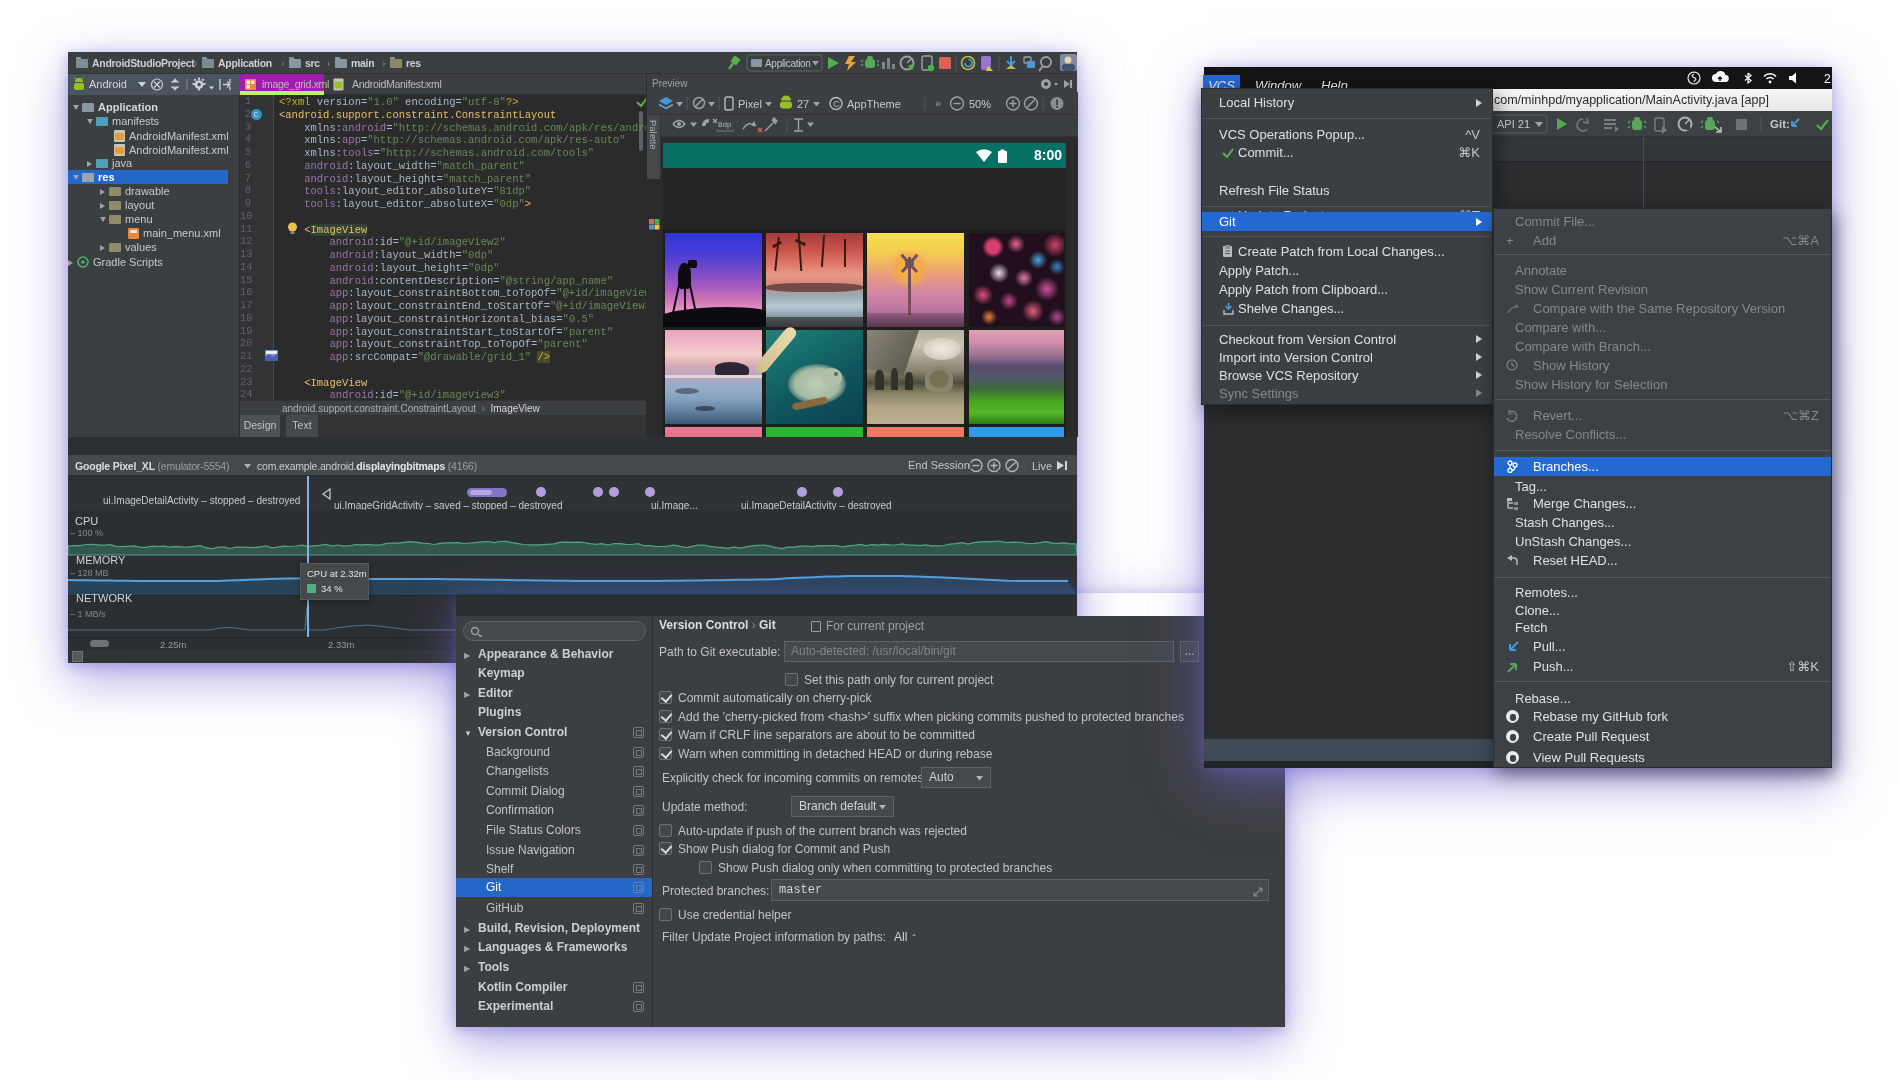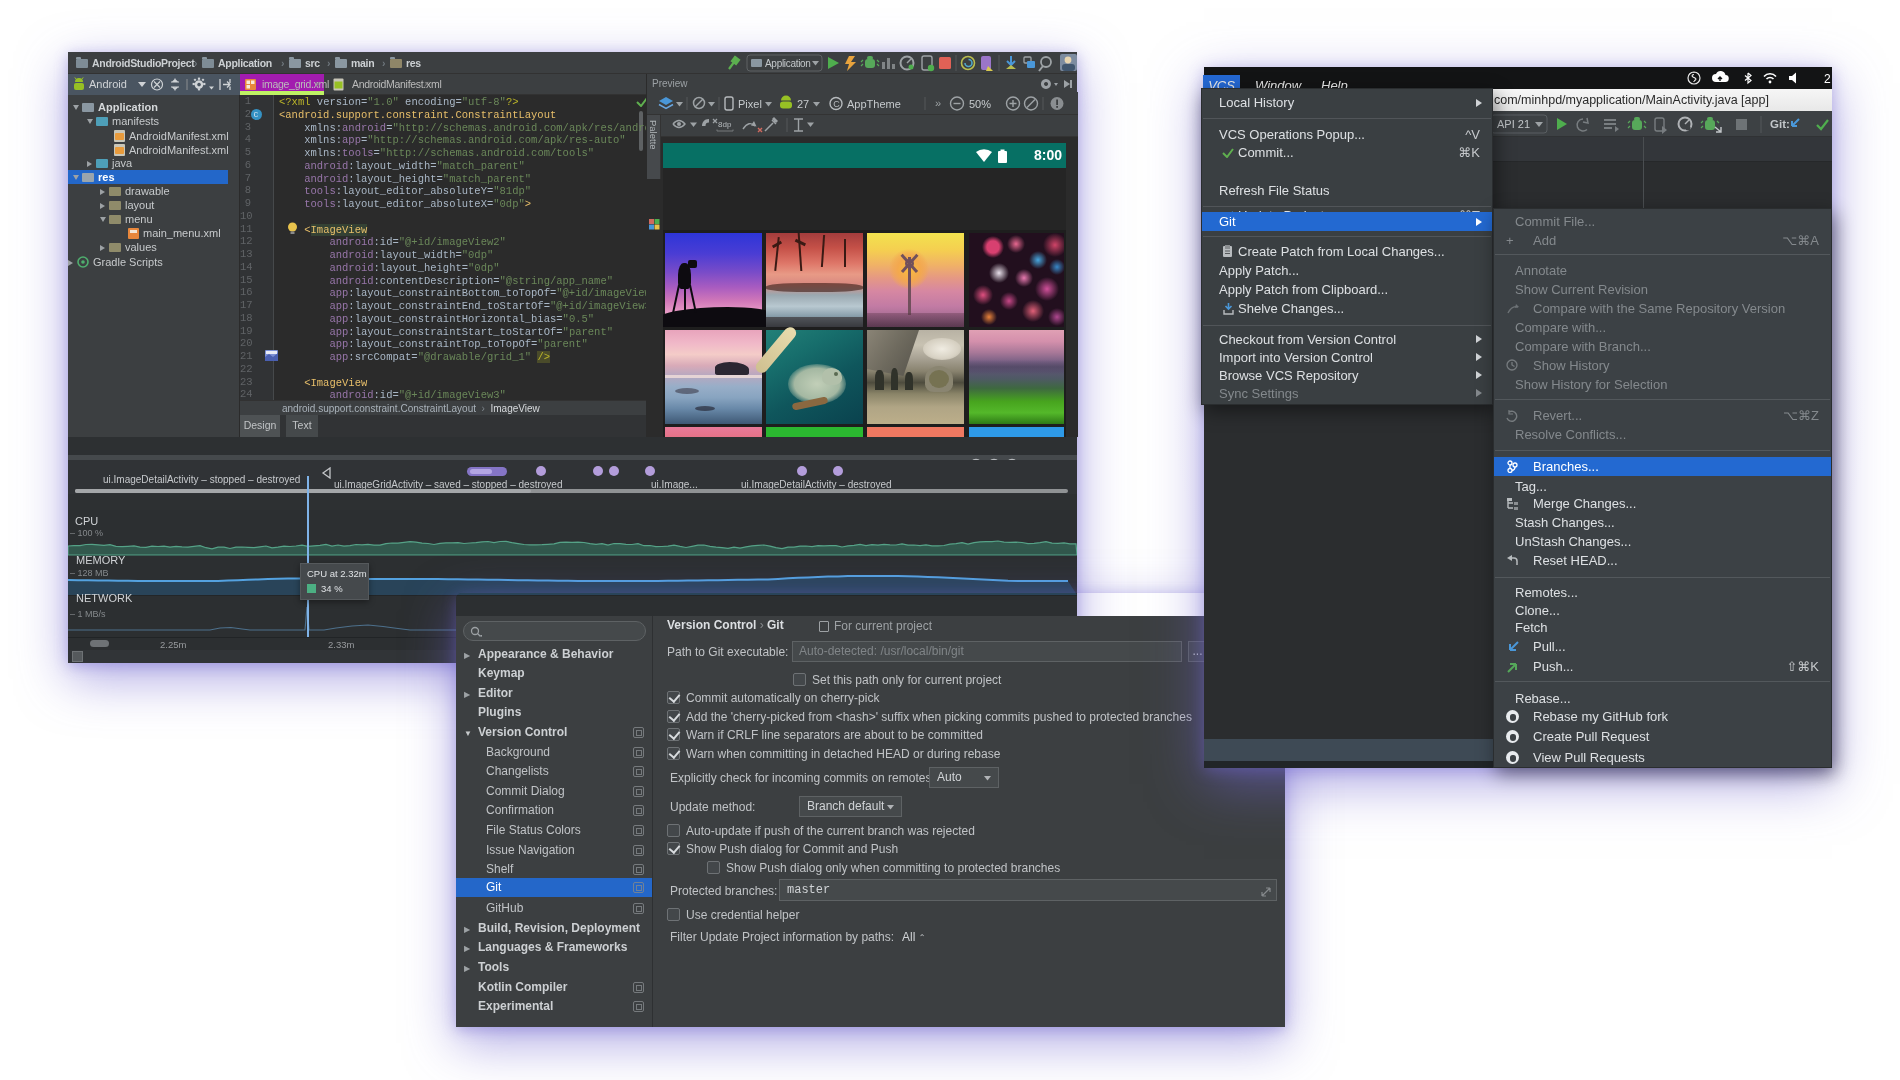--- a/index.html
+++ b/index.html
@@ -482,21 +482,21 @@
             <circle cx="25" cy="7.5" r="6"></circle>
             <path d="M21.5,7.5 l7,0 M25,4 l0,7"></path>
             <circle cx="43" cy="7.5" r="6"></circle>
             <path d="M39,11 l8,-7"></path>
           </g>
         <path d="M1.5,2 l0,11 M55,2 l0,11" stroke="#55585a"></path>
         <text x="63" y="11.5" font-size="11" fill="#c3c6c9">Live</text>
         <path d="M88,3 l7,4.5 -7,4.5 z M96,3 l2,0 0,9 -2,0 z" fill="#d0d3d6"></path>
       </svg>
     </div>
-    <div class="abs" style="left:0;top:23px;width:1009px;height:34px;background:#303336;">
+    <div class="abs" style="left:0;top:44px;width:1009px;height:34px;background:#303336;">
       <svg class="abs" style="left:252px;top:7px;" width="12" height="12">
           <path d="M10,1 L3,6 l7,5 z" fill="none" stroke="#c3c6c9" stroke-width="1.3"></path>
         </svg>
       <div class="abs" style="left:399px;top:7px;width:40px;height:9px;border-radius:5px;background:#8575c6;"></div>
       <div class="abs" style="left:402px;top:9px;width:22px;height:5px;border-radius:3px;background:#b3a6e3;"></div>
       <div class="abs" style="left:468px;top:6px;width:10px;height:10px;border-radius:50%;background:#b39ddb;"></div>
       <div class="abs" style="left:525px;top:6px;width:10px;height:10px;border-radius:50%;background:#b39ddb;"></div>
       <div class="abs" style="left:541px;top:6px;width:10px;height:10px;border-radius:50%;background:#b39ddb;"></div>
       <div class="abs" style="left:577px;top:6px;width:10px;height:10px;border-radius:50%;background:#b39ddb;"></div>
       <div class="abs" style="left:729px;top:6px;width:10px;height:10px;border-radius:50%;background:#b39ddb;"></div>
@@ -564,21 +564,21 @@
       <div class="srow" style="top:224.5px;"><span class="sind"></span>Issue Navigation<span class="rst"></span></div>
       <div class="srow" style="top:243.5px;"><span class="sind"></span>Shelf<span class="rst"></span></div>
       <div class="srow" style="top:261.5px;height:19px;background:#2467c9;color:#fff;"><span class="sind"></span>Git<span class="rst"></span></div>
       <div class="srow" style="top:282.5px;"><span class="sind"></span>GitHub<span class="rst"></span></div>
       <div class="srow" style="top:302.5px;"><span class="sarr">▶</span><b>Build, Revision, Deployment</b></div>
       <div class="srow" style="top:321.5px;"><span class="sarr">▶</span><b>Languages &amp; Frameworks</b></div>
       <div class="srow" style="top:341.5px;"><span class="sarr">▶</span><b>Tools</b></div>
       <div class="srow" style="top:361.5px;"><span class="sarr"></span><b>Kotlin Compiler</b><span class="rst"></span></div>
       <div class="srow" style="top:380.5px;"><span class="sarr"></span><b>Experimental</b><span class="rst"></span></div>
     </div>
-    <div class="abs" style="left:201px;top:0;width:632px;height:411px;font-size:12px;color:#c0c3c6;">
+    <div class="abs" style="left:193px;top:0;width:632px;height:411px;font-size:12px;color:#c0c3c6;">
       <div class="abs" style="left:10px;top:2px;"><b style="color:#dcdfe2;">Version Control</b> <span style="color:#85898c;">›</span> <b style="color:#dcdfe2;">Git</b></div>
       <div class="abs" style="left:162px;top:3px;color:#9da1a4;"><span style="display:inline-block;width:10px;height:11px;border:1px solid #9da1a4;border-radius:1px;position:relative;top:2px;margin-right:5px;"></span>For current project</div>
       <div class="abs" style="left:10px;top:29px;">Path to Git executable:</div>
       <div class="abs" style="left:135px;top:25px;width:390px;height:21px;background:#45494b;border:1px solid #5e6264;color:#808588;line-height:19px;padding-left:6px;">Auto-detected: /usr/local/bin/git</div>
       <div class="abs" style="left:531px;top:25px;width:19px;height:21px;background:#45494b;border:1px solid #5e6264;color:#c0c3c6;text-align:center;line-height:18px;">...</div>
       <div class="cb" style="left:136px;top:57px;"></div>
         <div class="abs" style="left:155px;top:57px;">Set this path only for current project</div>
       <div class="cb ck" style="left:10px;top:75px;"></div>
         <div class="abs" style="left:29px;top:75px;">Commit automatically on cherry-pick</div>
       <div class="cb ck" style="left:10px;top:94px;"></div>

